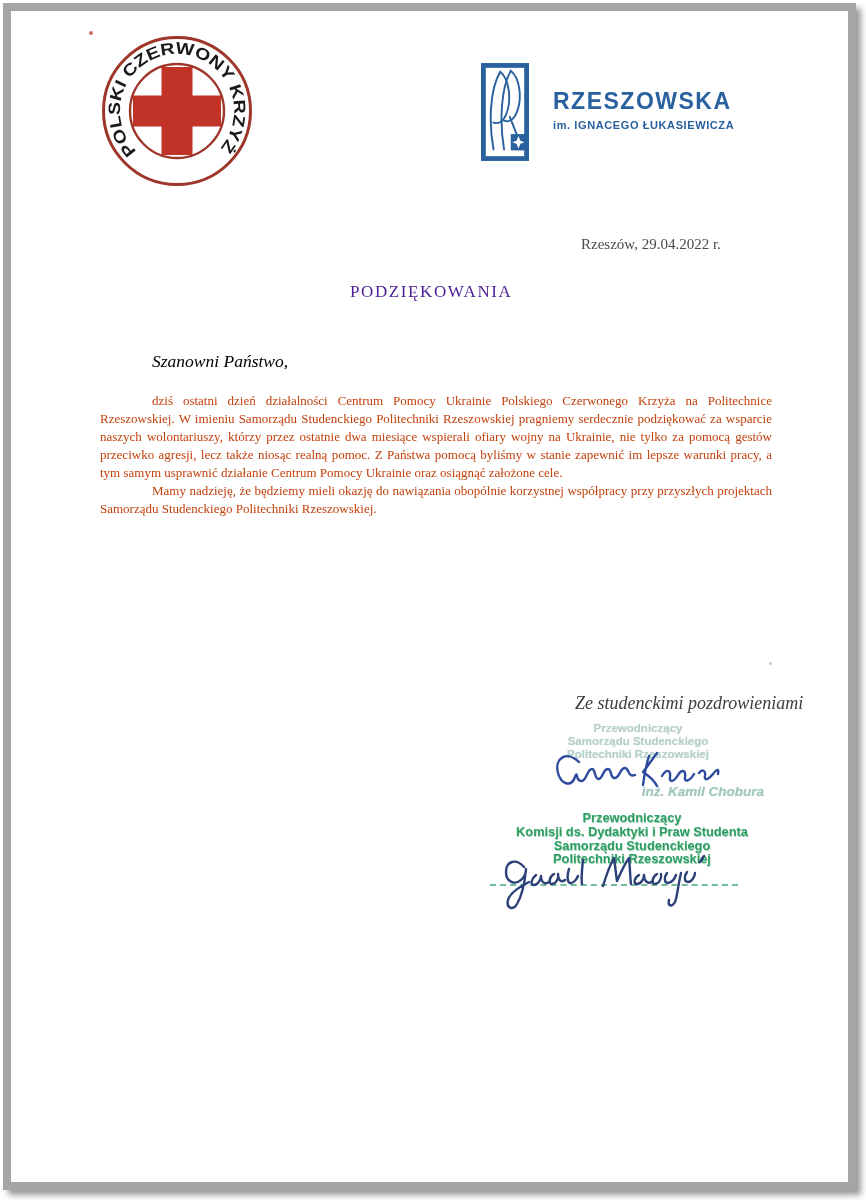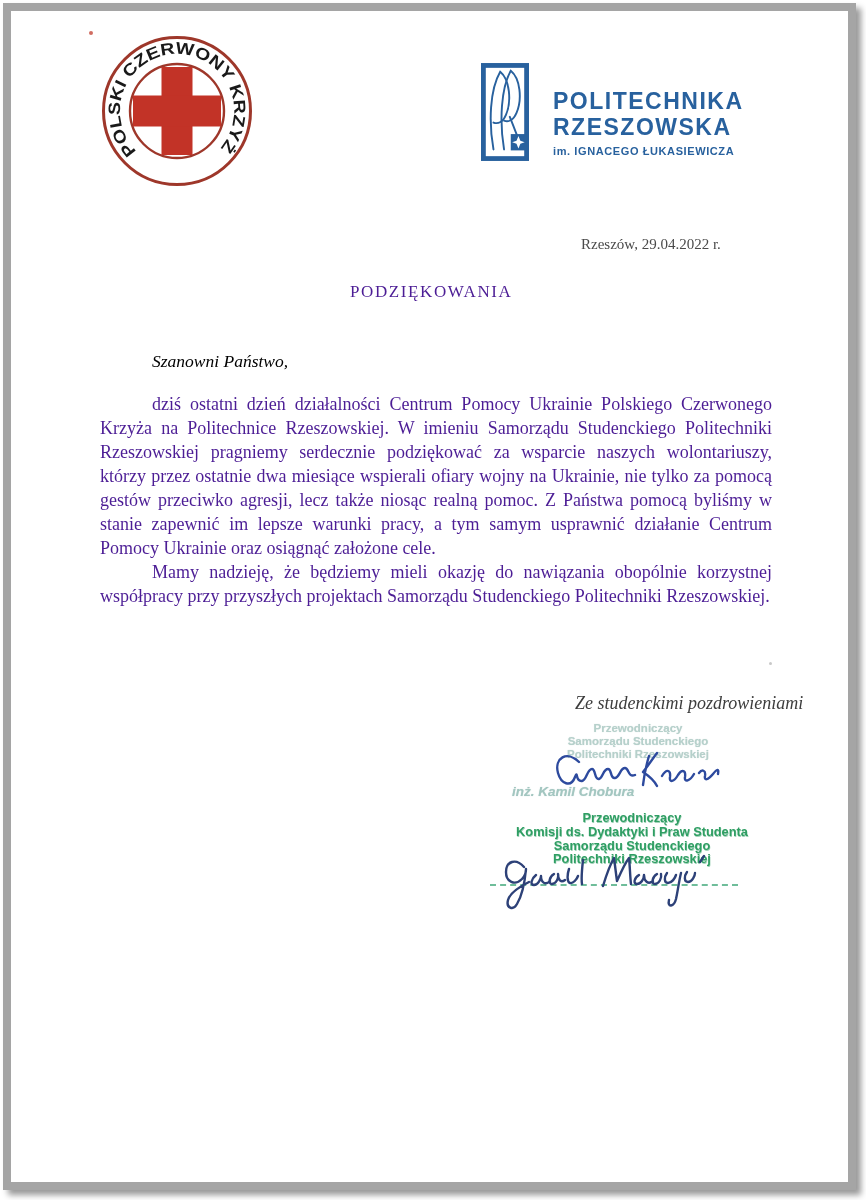--- a/index.html
+++ b/index.html
@@ -55,22 +55,22 @@
     position: absolute; left: 350px; top: 282px;
     font-size: 17px; letter-spacing: 1.6px; color: #4c1d95;
   }
   .salutation {
     position: absolute; left: 152px; top: 351px;
     font-size: 17.5px; font-style: italic; color: #000000;
   }
   .letter-body {
     position: absolute; left: 100px; top: 392px;
     width: 672px;
-    font-size: 18px; line-height: 24px;
-    color: #4c1d95;
+    font-size: 13px; line-height: 18px;
+    color: #c2410c;
     text-align: justify;
   }
   .letter-body p { text-indent: 52px; margin: 0; }
 
   .closing-line {
     position: absolute; left: 527px; top: 693px;
     font-size: 18px; font-style: italic; color: #3d3d3d; margin-left: 48px;
   }
 
   
@@ -80,21 +80,21 @@
     text-align: center;
     font-family: "Liberation Sans", sans-serif;
     font-weight: bold;
     font-size: 11.5px; line-height: 13px;
     color: #b6d0cb;
     text-shadow: 0 0 1px rgba(182,208,203,0.7);
   }
   .stamp-chairman-name {
     position: absolute; left: 512px; top: 784px;
     width: 252px;
-    text-align: left;
+    text-align: right;
     font-family: "Liberation Sans", sans-serif;
     font-weight: bold; font-style: italic;
     font-size: 13.5px;
     color: #a3c6c0;
     text-shadow: 0 0 1px rgba(163,198,192,0.7);
   }
   .sig1-svg { position: absolute; left: 545px; top: 748px; }
 
   .stamp-committee {
     position: absolute; left: 482px; top: 811px;
@@ -142,21 +142,20 @@
     <g fill="none" stroke="#28619e" stroke-width="2" stroke-linecap="round">
       <path d="M 13 90 C 8 62, 9 28, 20 9 C 30 17, 32 40, 26 54 C 23 61, 18 64, 13 62"></path>
       <path d="M 24 90 C 19 60, 21 26, 31 8 C 41 16, 43 38, 37 52 C 34 59, 29 62, 24 60"></path>
       <path d="M 30 56 C 34 66, 38 76, 42 88"></path>
     </g>
     <rect x="31" y="74" width="16" height="17" fill="#28619e"></rect>
     <path d="M39 76 L41 81 L45.5 82.5 L41 84 L39 89 L37 84 L32.5 82.5 L37 81 Z" fill="#ffffff"></path>
   </svg>
 
   <div class="univ-text" style="color:#28619e">
-    <div class="univ-line1">POLITECHNIKA</div>
     <div class="univ-line2">RZESZOWSKA</div>
     <div class="univ-line3">im. IGNACEGO ŁUKASIEWICZA</div>
   </div>
 
   <div class="dateline">Rzeszów, 29.04.2022 r.</div>
 
   <div class="letter-title">PODZIĘKOWANIA</div>
 
   <div class="salutation">Szanowni Państwo,</div>
 

